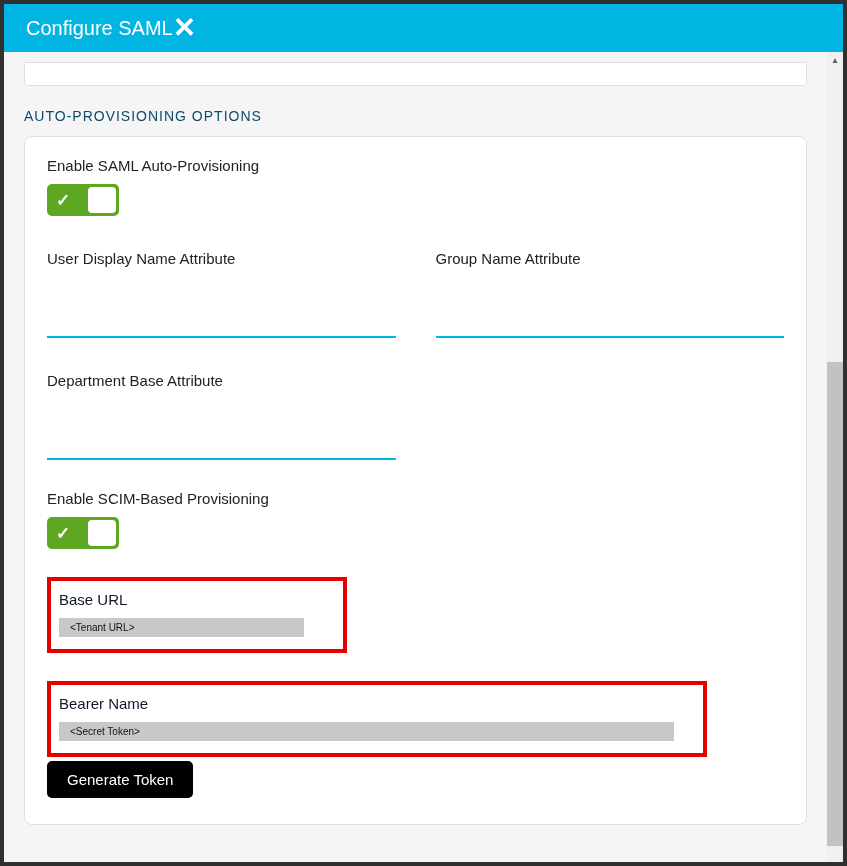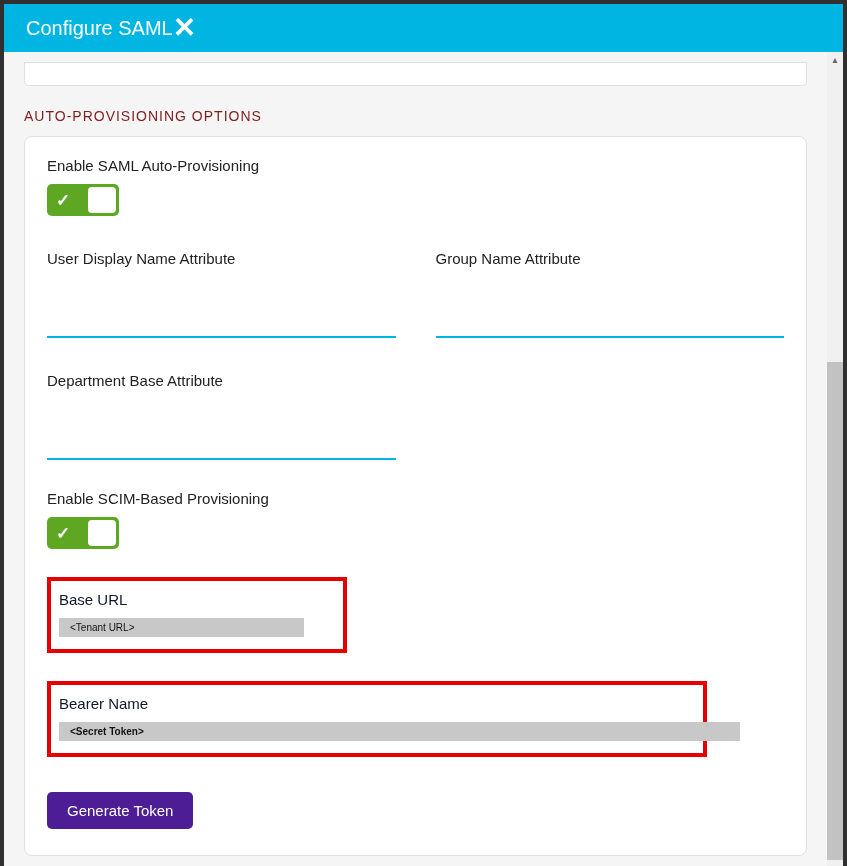--- a/index.html
+++ b/index.html
@@ -74,21 +74,21 @@
     background: #c2c2c2;
   }
   .prev-section-card {
     background: #fff;
     border: 1px solid #e0e0e0;
     border-radius: 0 0 4px 4px;
     height: 24px;
     margin-bottom: 22px;
   }
   .section-title {
-    color: #7f1d1d;
+    color: #0c4a6e;
     font-size: 14px;
     letter-spacing: 1px;
     margin-bottom: 12px;
   }
   .card {
     background: #fff;
     border: 1px solid #e0e0e0;
     border-radius: 8px;
     padding: 20px 22px 26px 22px;
   }
@@ -152,33 +152,33 @@
     color: #0f172a;
     margin-bottom: 10px;
   }
   .gray-field {
     background: #c8c8c8;
     font-size: 10px;
     padding: 4px 11px;
     color: #111;
   }
   .gray-field.narrow { width: 245px; }
-  .gray-field.wide { width: 681px; font-weight: bold; }
+  .gray-field.wide { width: 615px; }
   .btn {
     display: inline-block;
     border-radius: 5px;
     font-size: 15px;
     padding: 10px 20px;
     border: none;
     cursor: pointer;
   }
   .btn-primary {
-    background: #4c1d95;
+    background: #000000;
     color: #fff;
-    margin-top: 35px;
+    margin-top: 4px;
   }
 </style>
 </head>
 <body>
 
 <div class="outer-frame">
   <div class="modal">
 
     <div class="modal-header">
       <span>Configure SAML</span>

